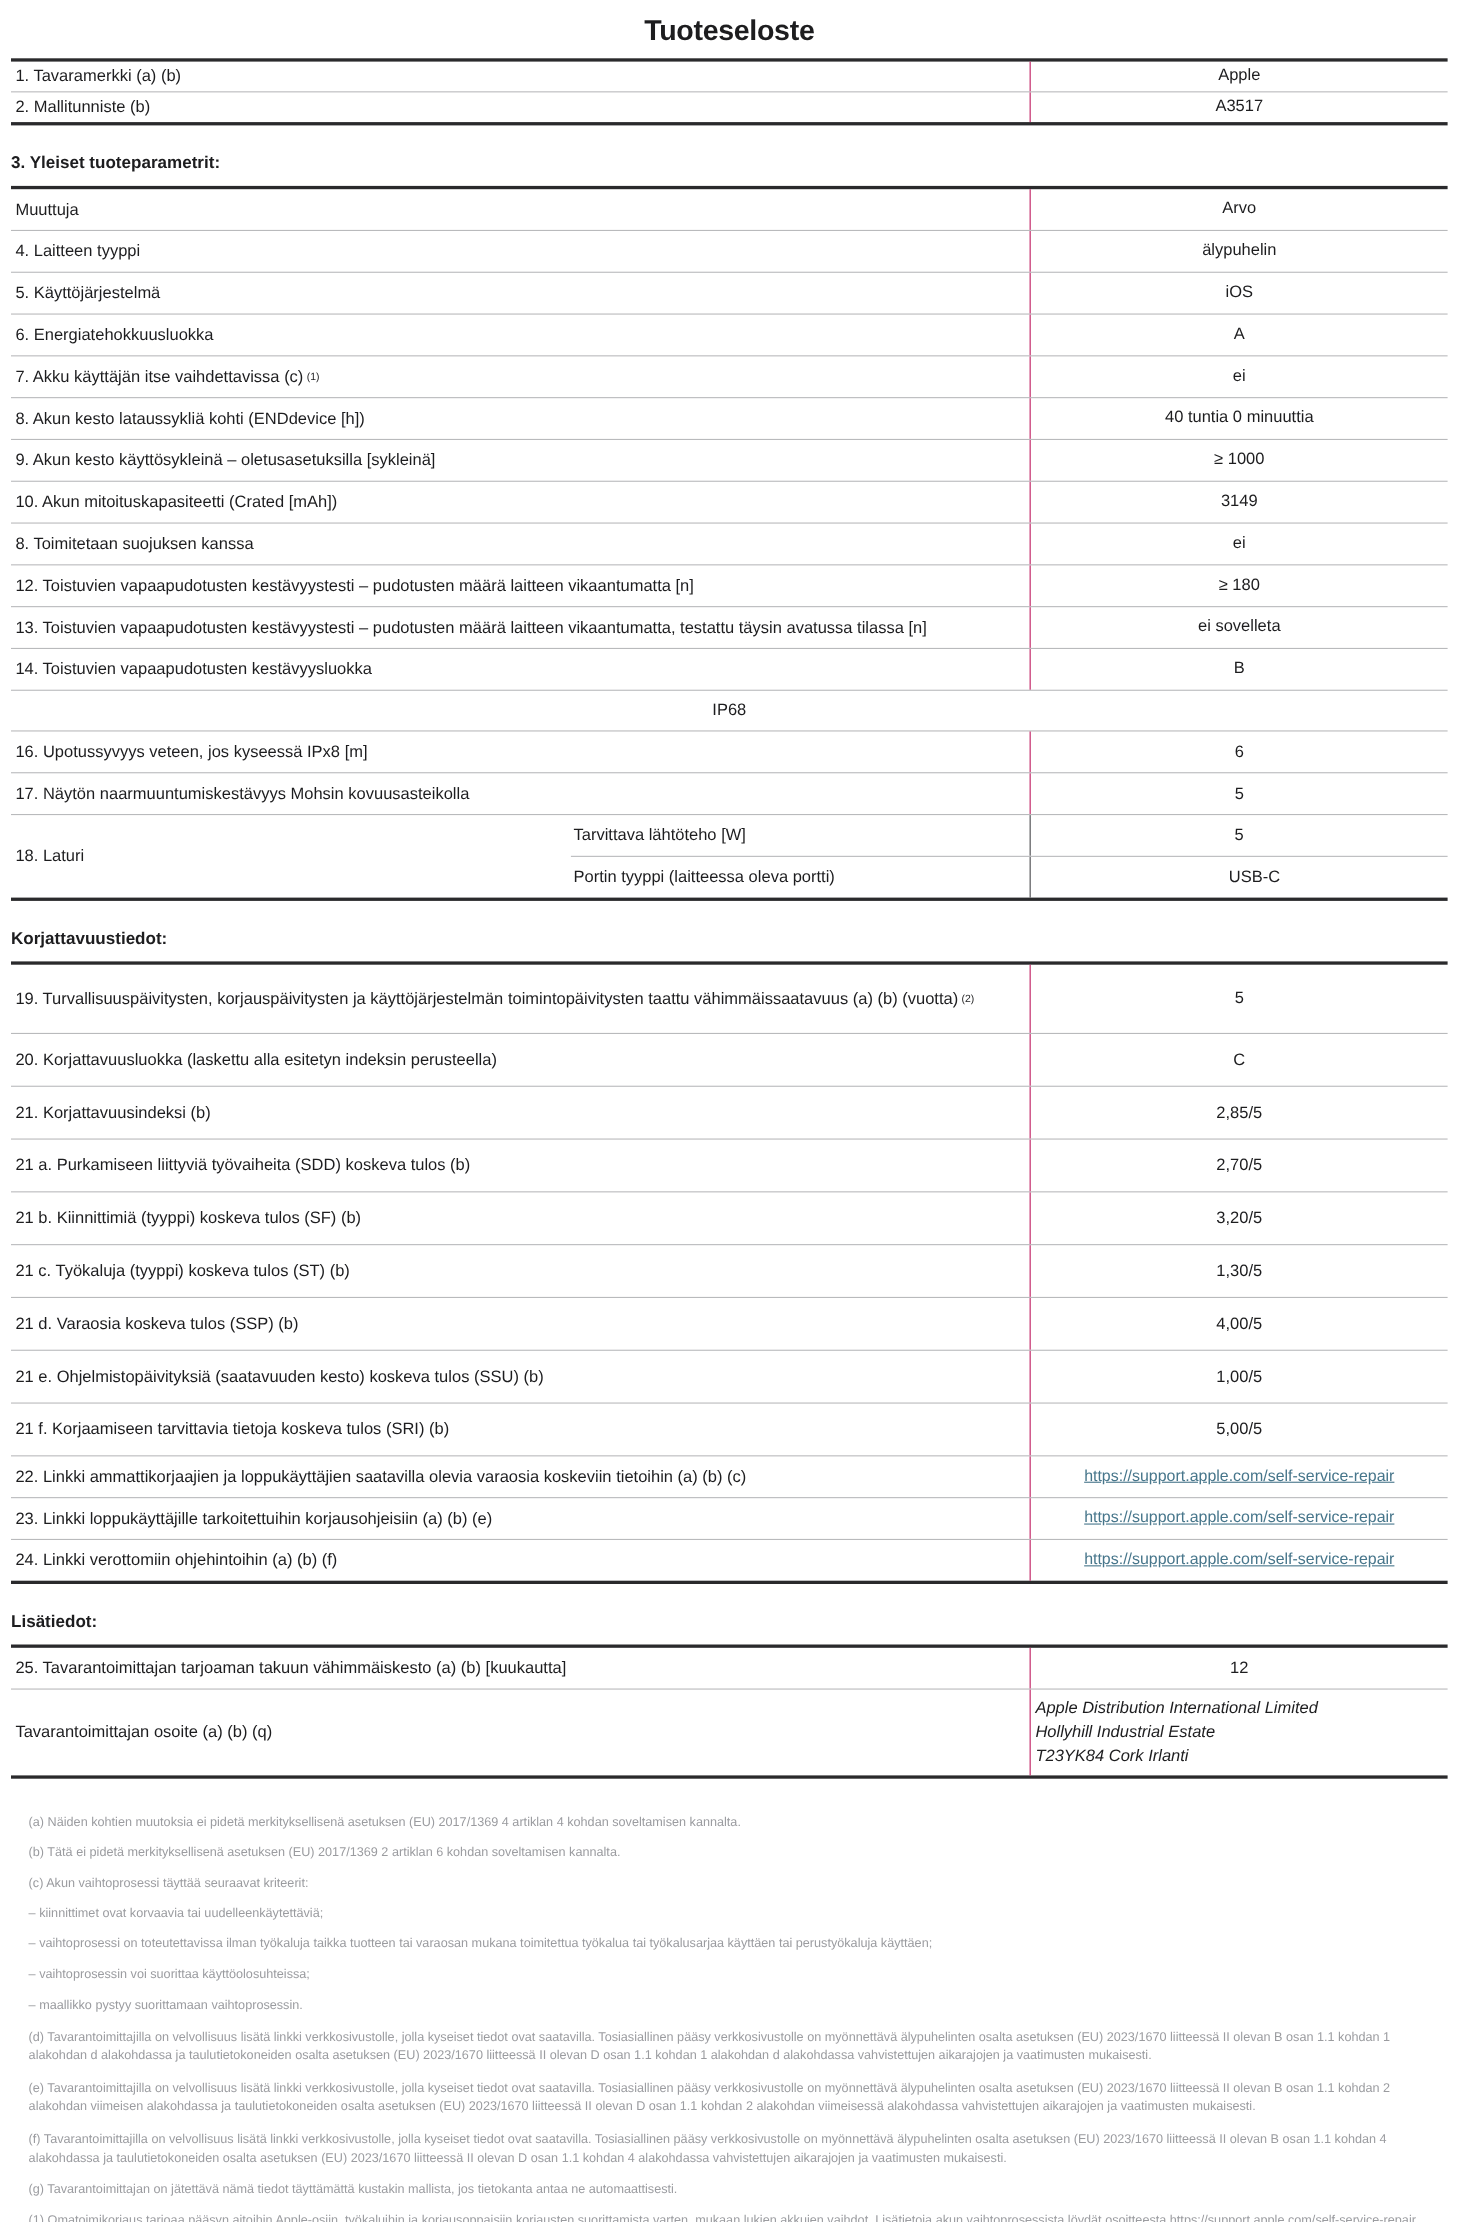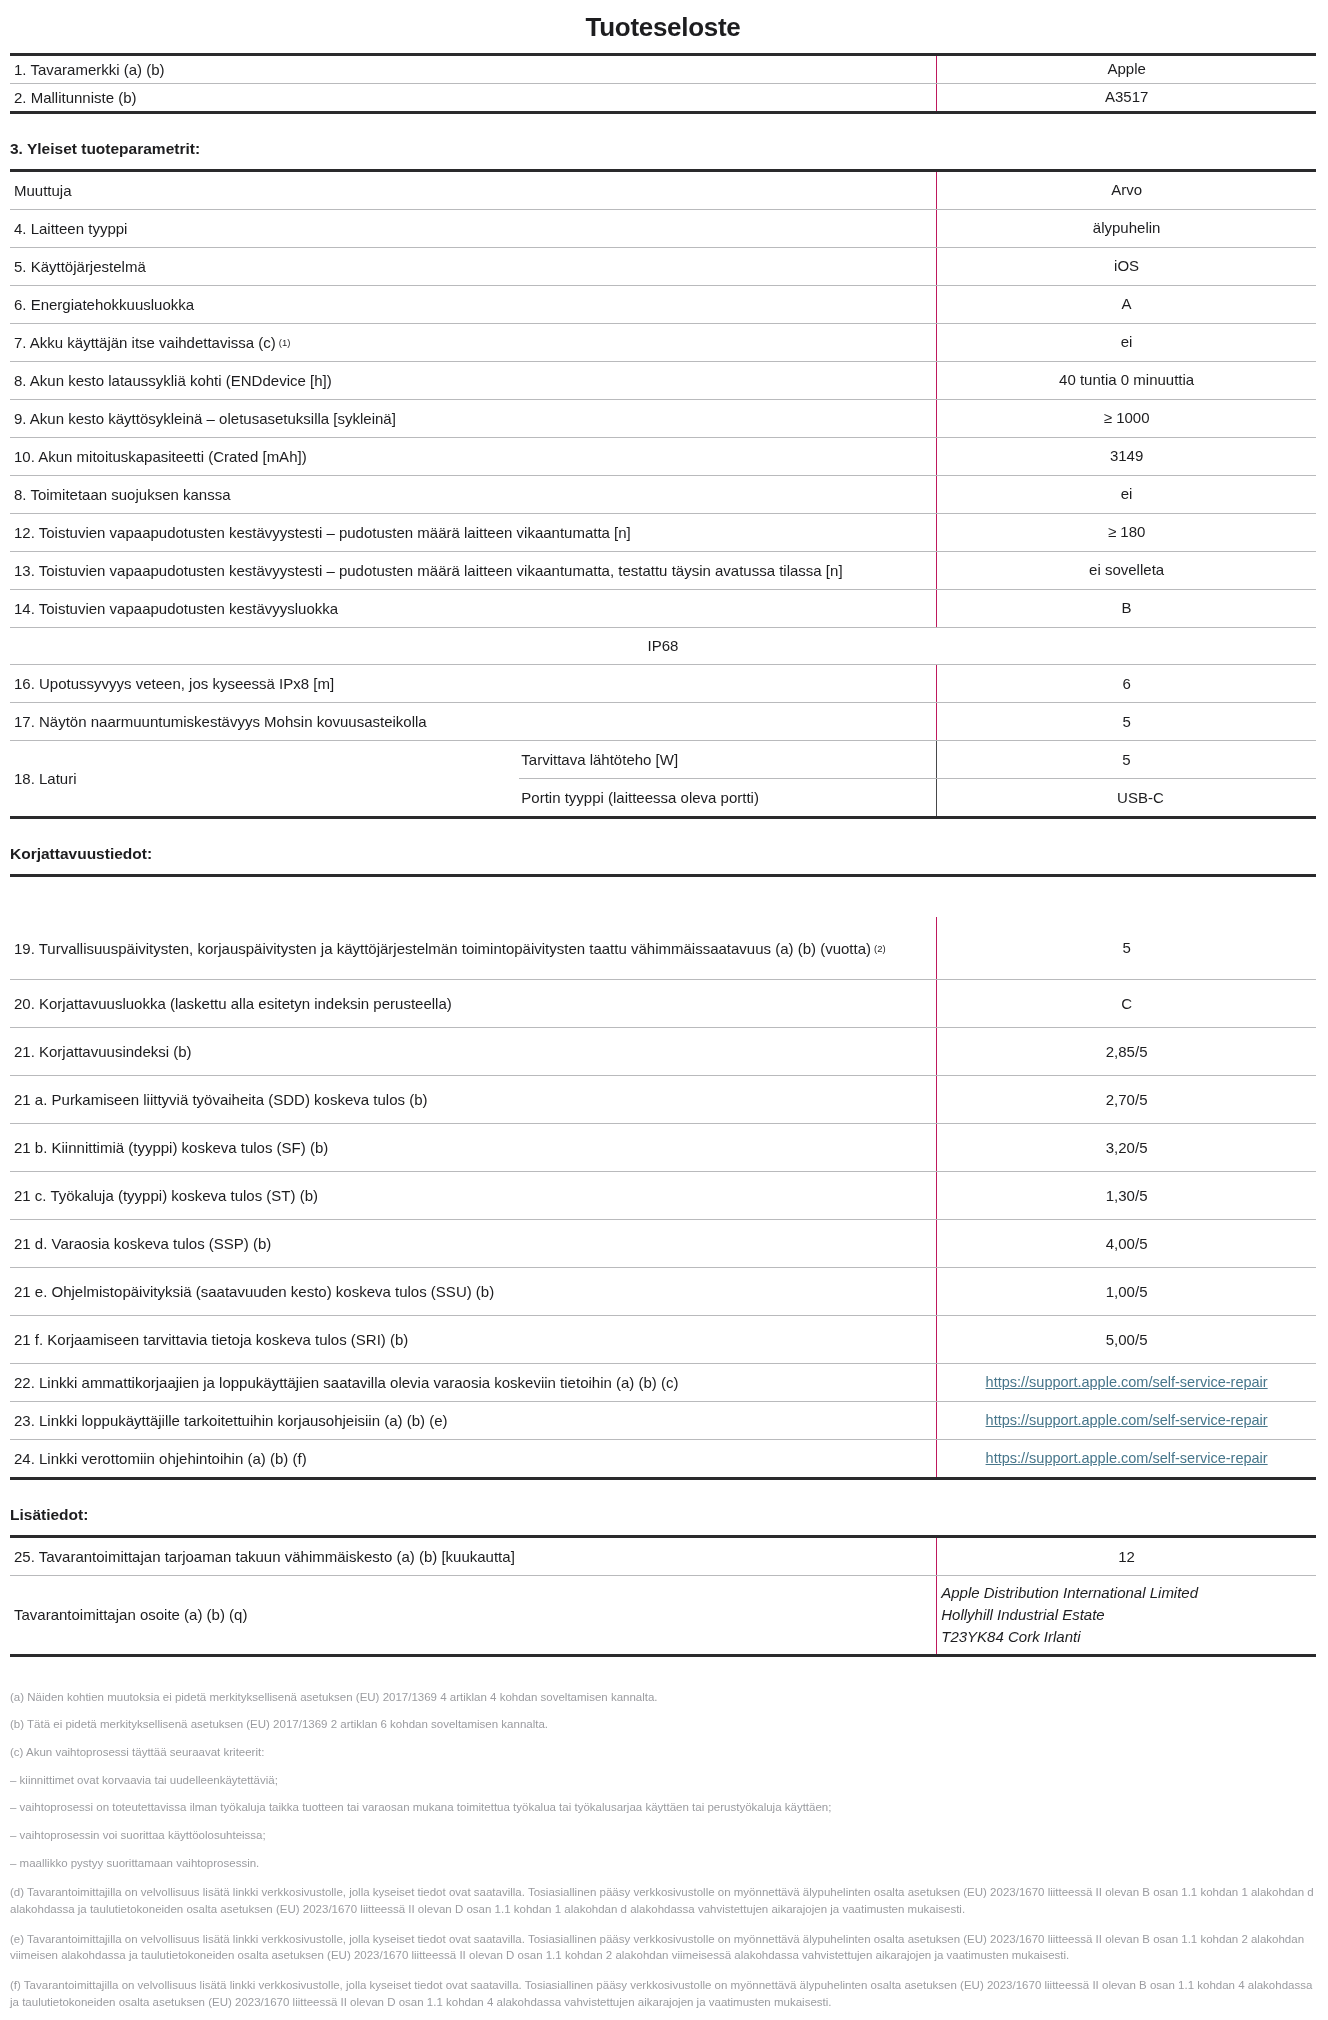--- a/index.html
+++ b/index.html
@@ -77,21 +77,21 @@
     flex: 1;
     padding: 10px 6px;
     display: flex;
     align-items: center;
     justify-content: center;
     font-size: 15px;
   }
 
   
   .row.pad-lg .cl, .row.pad-lg .cv { padding-top: 13px; padding-bottom: 13px; }
-  .row.pad-xl .cl, .row.pad-xl .cv { padding-top: 11px; padding-bottom: 11px; min-height: 62px; margin-top: 40px; }
+  .row.pad-xl .cl, .row.pad-xl .cv { padding-top: 11px; padding-bottom: 11px; min-height: 62px; }
 
   .url {
     color: var(--link, #47768b);
     text-decoration: underline;
     font-size: 14.5px;
     cursor: pointer;
   }
 
   
   .addr {
@@ -105,21 +105,21 @@
     line-height: 1.45;
     font-style: italic;
   }
 
   .fnotes {
     margin-top: 32px;
     color: var(--footnote, #9b9ca0);
     font-size: 11.5px;
     line-height: 1.45;
   }
-  .fnotes p { margin: 0 0 11px 0; }
+  .fnotes p { margin: 0 0 11px 16px; }
   .fnotes p.blk { margin-bottom: 13px; }
 </style>
 </head>
 <body>
 
 <div class="page">
 
   <h1 class="doc-title">Tuoteseloste</h1>
 
   <div class="tbl tbl-id">

